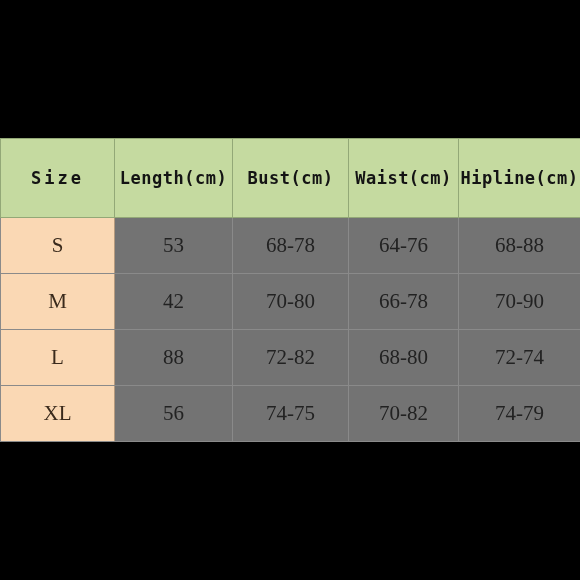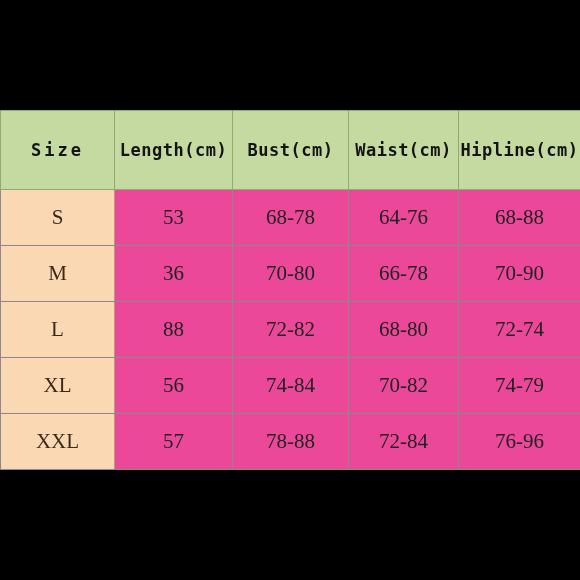--- a/index.html
+++ b/index.html
@@ -64,21 +64,21 @@
 
   .size-chart thead th.hdr-size {
     letter-spacing: 3px;
   }
 
   .size-chart tbody tr {
     height: 56px;
   }
 
   .size-chart tbody td {
-    background: #ec4899;
+    background: #737373;
     color: #222222;
     font-family: "Liberation Serif", "DejaVu Serif", serif;
     font-size: 21px;
   }
 
   .size-chart tbody td.size-cell {
     background: #fad8b4;
     color: #3a2a1c;
     border-right-color: #b59a7e;
     font-size: 21px;
@@ -111,44 +111,37 @@
     <tbody>
       <tr>
         <td class="size-cell">S</td>
         <td>53</td>
         <td>68-78</td>
         <td>64-76</td>
         <td>68-88</td>
       </tr>
       <tr>
         <td class="size-cell">M</td>
-        <td>36</td>
+        <td>42</td>
         <td>70-80</td>
         <td>66-78</td>
         <td>70-90</td>
       </tr>
       <tr>
         <td class="size-cell">L</td>
         <td>88</td>
         <td>72-82</td>
         <td>68-80</td>
         <td>72-74</td>
       </tr>
       <tr>
         <td class="size-cell">XL</td>
         <td>56</td>
-        <td>74-84</td>
+        <td>74-75</td>
         <td>70-82</td>
         <td>74-79</td>
-      </tr>
-      <tr>
-        <td class="size-cell">XXL</td>
-        <td>57</td>
-        <td>78-88</td>
-        <td>72-84</td>
-        <td>76-96</td>
       </tr>
     </tbody>
   </table>
 
   <div class="letterbox"></div>
 
 </div>
 
 </body></html>

